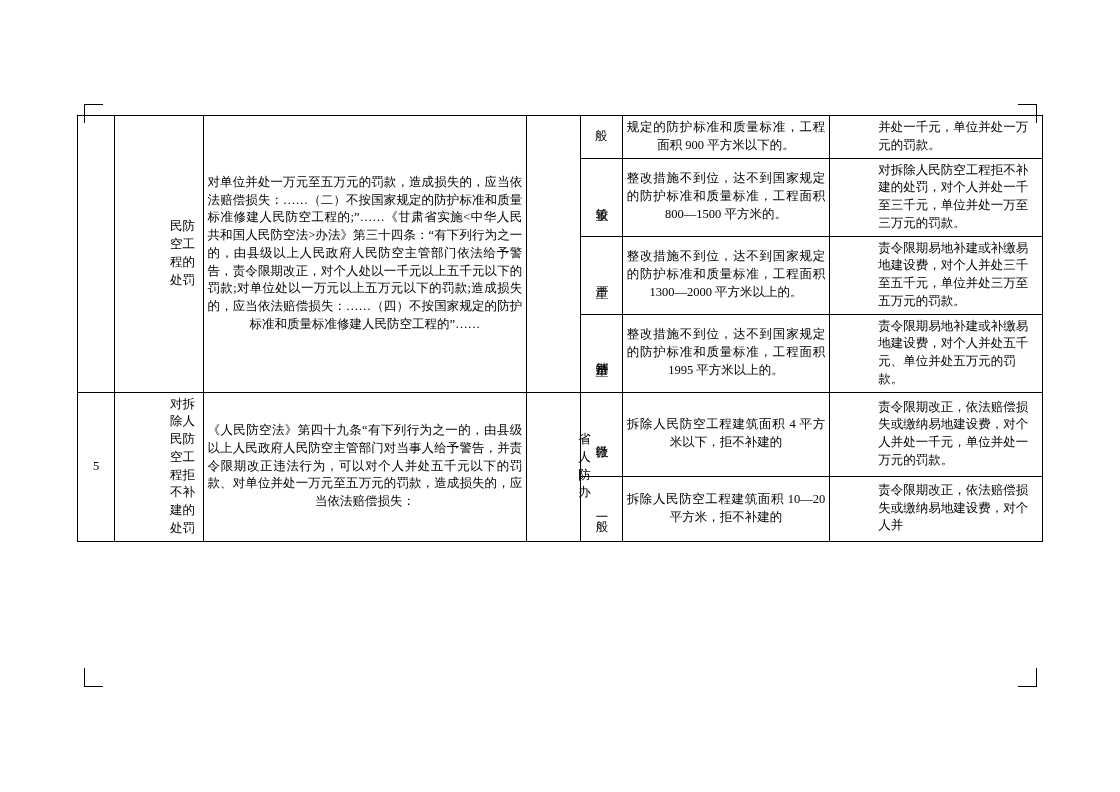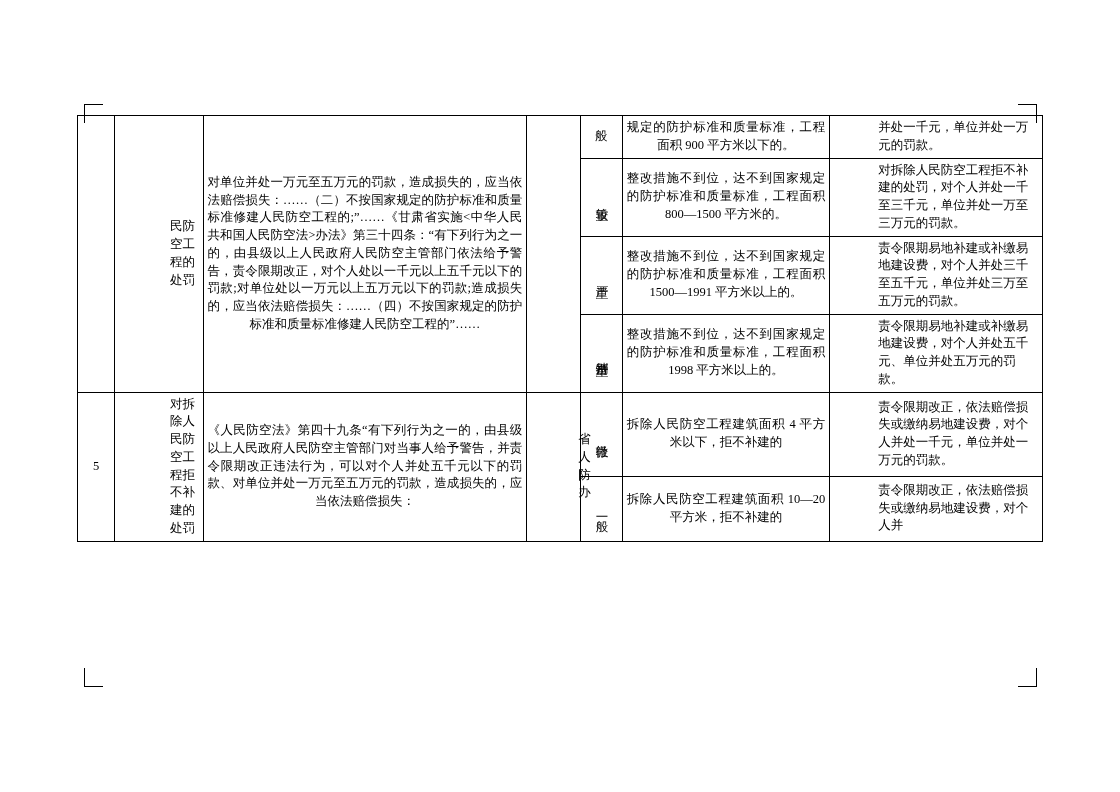--- a/index.html
+++ b/index.html
@@ -144,33 +144,33 @@
           <td class="c-result">
             <div class="left-block">对拆除人民防空工程拒不补建的处罚，对个人并处一千至三千元，单位并处一万至三万元的罚款。</div>
           </td>
         </tr>
 
         <tr>
           <td class="c-level level-cell">
             <span class="vert-text">严重</span>
           </td>
           <td class="c-cond">
-            <div class="justify-block">整改措施不到位，达不到国家规定的防护标准和质量标准，工程面积 1500—1991 平方米以上的。</div>
+            <div class="justify-block">整改措施不到位，达不到国家规定的防护标准和质量标准，工程面积 1300—2000 平方米以上的。</div>
           </td>
           <td class="c-result">
             <div class="left-block">责令限期易地补建或补缴易地建设费，对个人并处三千至五千元，单位并处三万至五万元的罚款。</div>
           </td>
         </tr>
 
         <tr>
           <td class="c-level level-cell">
             <span class="vert-text">特别严重</span>
           </td>
           <td class="c-cond">
-            <div class="justify-block">整改措施不到位，达不到国家规定的防护标准和质量标准，工程面积 1998 平方米以上的。</div>
+            <div class="justify-block">整改措施不到位，达不到国家规定的防护标准和质量标准，工程面积 1995 平方米以上的。</div>
           </td>
           <td class="c-result">
             <div class="left-block">责令限期易地补建或补缴易地建设费，对个人并处五千元、单位并处五万元的罚款。</div>
           </td>
         </tr>
 
         <tr>
           <td class="c-num" rowspan="2">5</td>
           <td class="c-item" rowspan="2">
             <div class="center-block">对拆除人民防空工程拒不补建的处罚</div>

